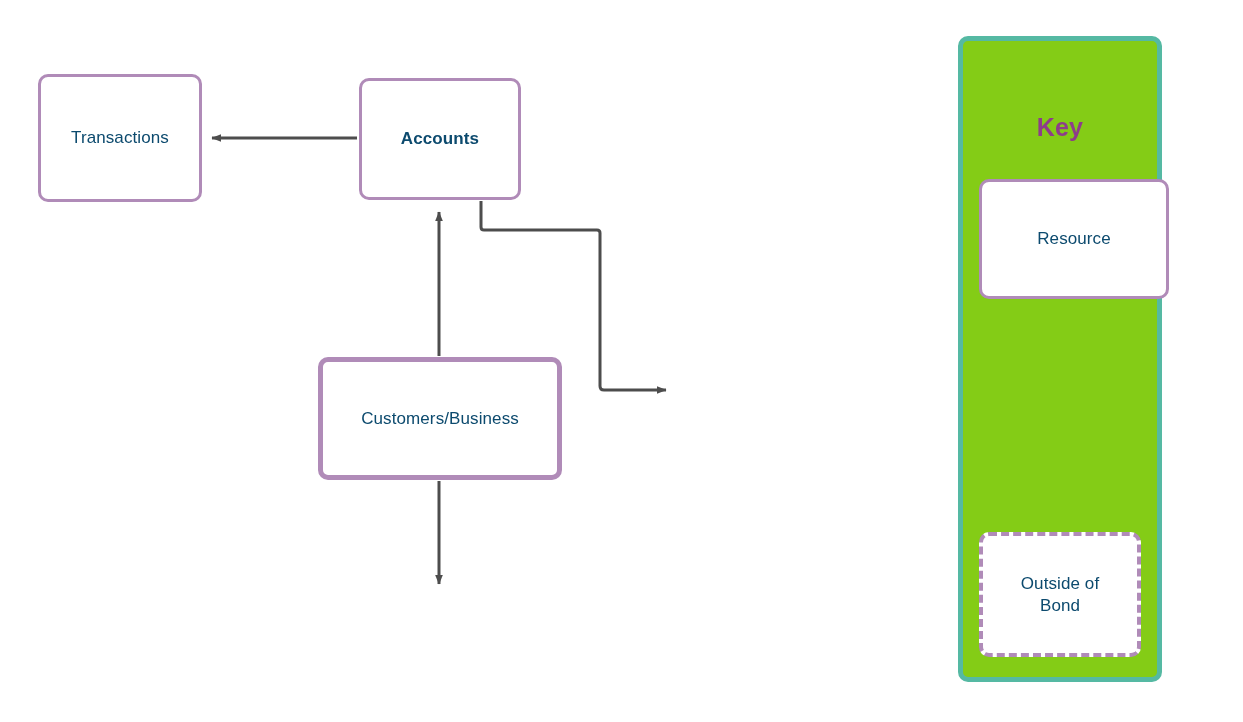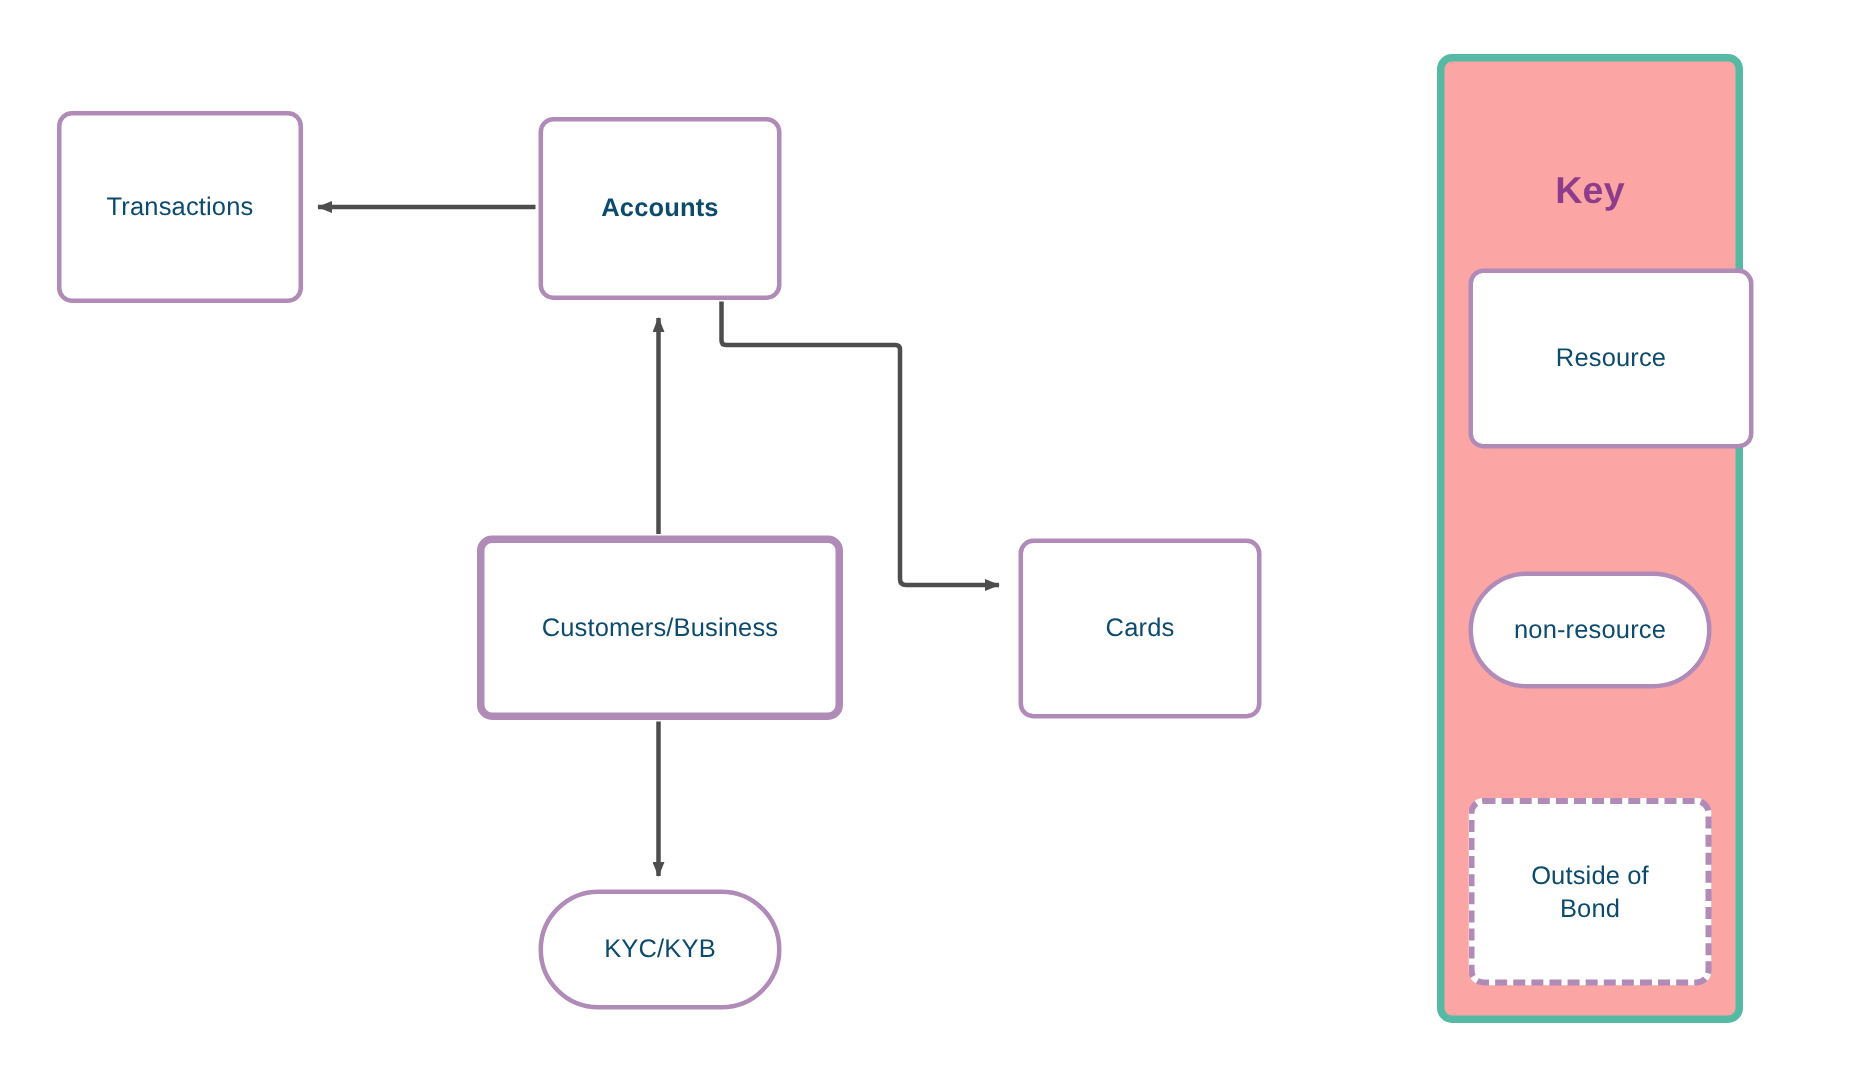--- a/index.html
+++ b/index.html
@@ -60,21 +60,21 @@
   
   #key-panel {
     position: absolute;
     box-sizing: border-box;
     left: 958px;
     top: 36px;
     width: 204px;
     height: 646px;
     border: 5px solid #55b9a3;
     border-radius: 10px;
-    background: #fca5a5;
+    background: #84cc16;
   }
   #key-title {
     position: absolute;
     left: 0;
     top: 72px;
     width: 100%;
     text-align: center;
     font-size: 25px;
     font-weight: bold;
     color: #8e3d8a;
@@ -117,37 +117,28 @@
   </div>
 
   <div class="node node-resource" style="left:359px; top:78px; width:162px; height:122px;font-weight:bold;">
     <span>Accounts</span>
   </div>
 
   <div class="node node-resource-thick" style="left:318px; top:357px; width:244px; height:123px;">
     <span>Customers/Business</span>
   </div>
 
-  <div class="node node-resource" style="left:679px; top:359px; width:162px; height:120px;">
-    <span>Cards</span>
-  </div>
 
-  <div class="node node-pill" style="left:359px; top:593px; width:162px; height:80px;">
-    <span>KYC/KYB</span>
-  </div>
 
   <div id="key-panel">
     <div id="key-title">Key</div>
   </div>
 
   <div class="node node-resource" style="left:979px; top:179px; width:190px; height:120px;">
     <span>Resource</span>
   </div>
 
-  <div class="node node-pill" style="left:979px; top:381px; width:162px; height:78px;">
-    <span>non-resource</span>
-  </div>
 
   <div class="node node-dashed" style="left:979px; top:532px; width:162px; height:125px;">
     <span style="max-width:110px;">Outside of Bond</span>
   </div>
 
 </div>
 
 </body></html>

